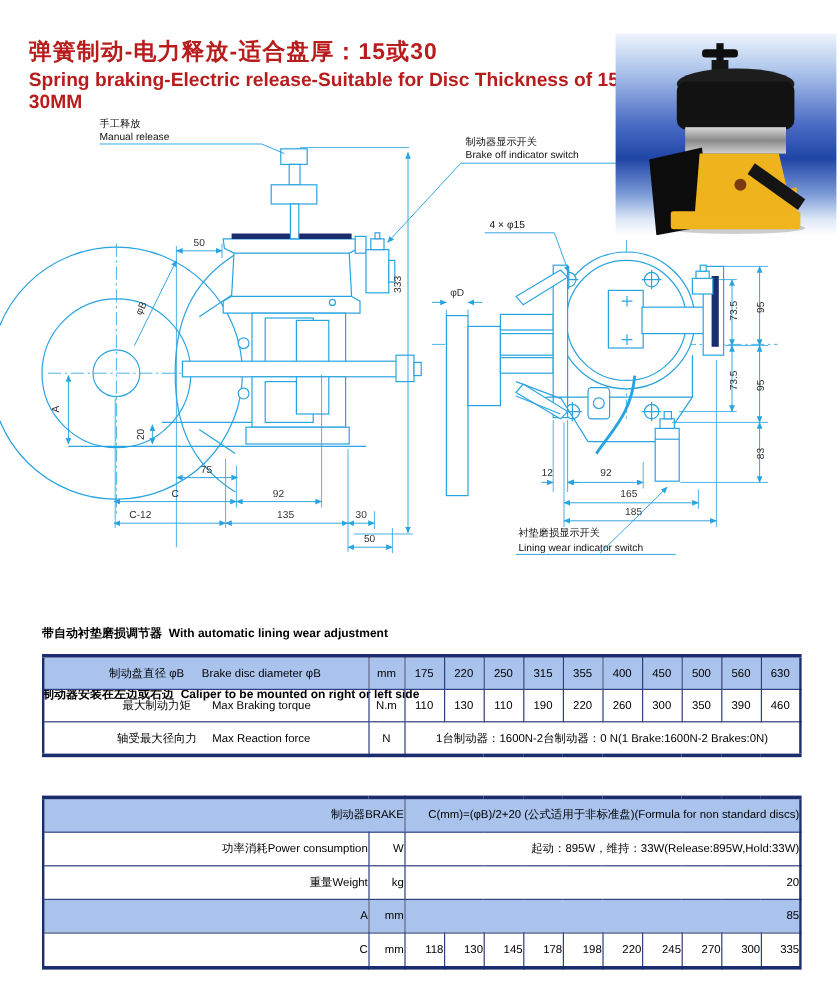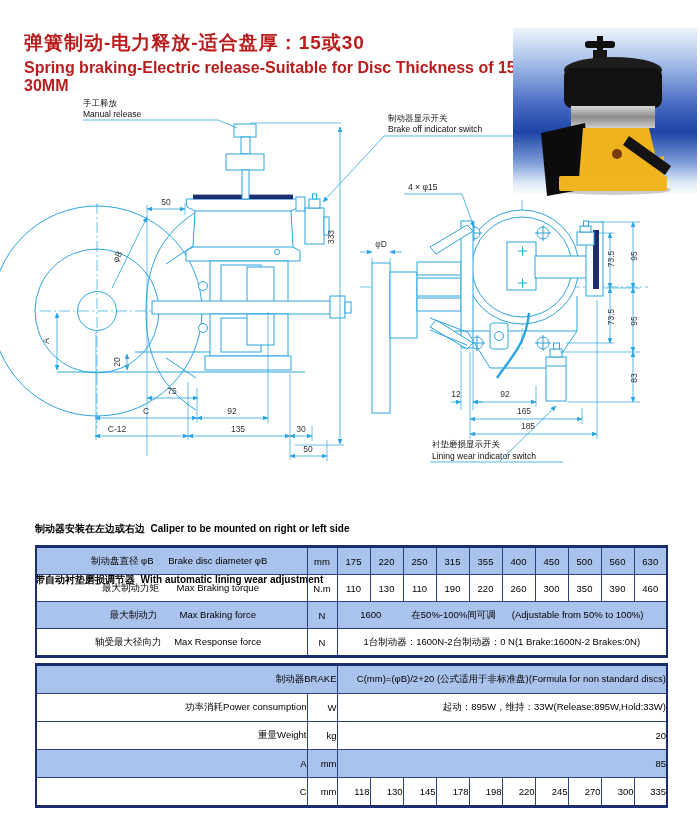--- a/index.html
+++ b/index.html
@@ -245,22 +245,22 @@
       <rect x="58" y="78" width="84" height="22" fill="url(#silver)"></rect>
       <polygon points="28,105 72,95 78,160 34,168" fill="#0c0c0c"></polygon>
       <path d="M70,100 L136,100 L143,130 L151,128 L151,150 L66,150 Z" fill="#eeb31d"></path>
       <path d="M116,108 L158,138 L152,147 L110,117 Z" fill="#141414"></path>
       <rect x="46" y="148" width="108" height="15" rx="2" fill="#f0b41e"></rect>
       <circle cx="104" cy="126" r="5" fill="#7a3b10"></circle>
     </svg>
   </div>
 
   <div class="notes">
+    <div>带自动衬垫磨损调节器  With automatic lining wear adjustment</div>
     <div>制动器安装在左边或右边  Caliper to be mounted on right or left side</div>
-    <div>带自动衬垫磨损调节器  With automatic lining wear adjustment</div>
   </div>
 
   <table class="spec" id="t1">
     <colgroup>
       <col style="width:271px">
         <col style="width:30px">
       <col style="width:33px">
         <col style="width:33px">
         <col style="width:33px">
         <col style="width:33px">
@@ -293,27 +293,22 @@
       <td>130</td>
       <td>110</td>
       <td>190</td>
       <td>220</td>
       <td>260</td>
       <td>300</td>
       <td>350</td>
       <td>390</td>
       <td>460</td>
     </tr>
-    <tr class="hdr">
-      <td class="lab"><span class="zh">最大制动力</span><span>Max Braking force</span></td>
-      <td>N</td>
-      <td class="lval" colspan="10"><span class="sp1">1600</span><span class="sp2">在50%-100%间可调</span><span>(Adjustable from 50% to 100%)</span></td>
-    </tr>
-    <tr>
-      <td class="lab"><span class="zh">轴受最大径向力</span><span>Max Response force</span></td>
+    <tr>
+      <td class="lab"><span class="zh">轴受最大径向力</span><span>Max Reaction force</span></td>
       <td>N</td>
       <td class="lval" colspan="10">1台制动器：1600N-2台制动器：0 N(1 Brake:1600N-2 Brakes:0N)</td>
     </tr>
     </tbody>
   </table>
 
   <table class="spec" id="t2">
     <colgroup>
       <col style="width:271px">
         <col style="width:30px">

